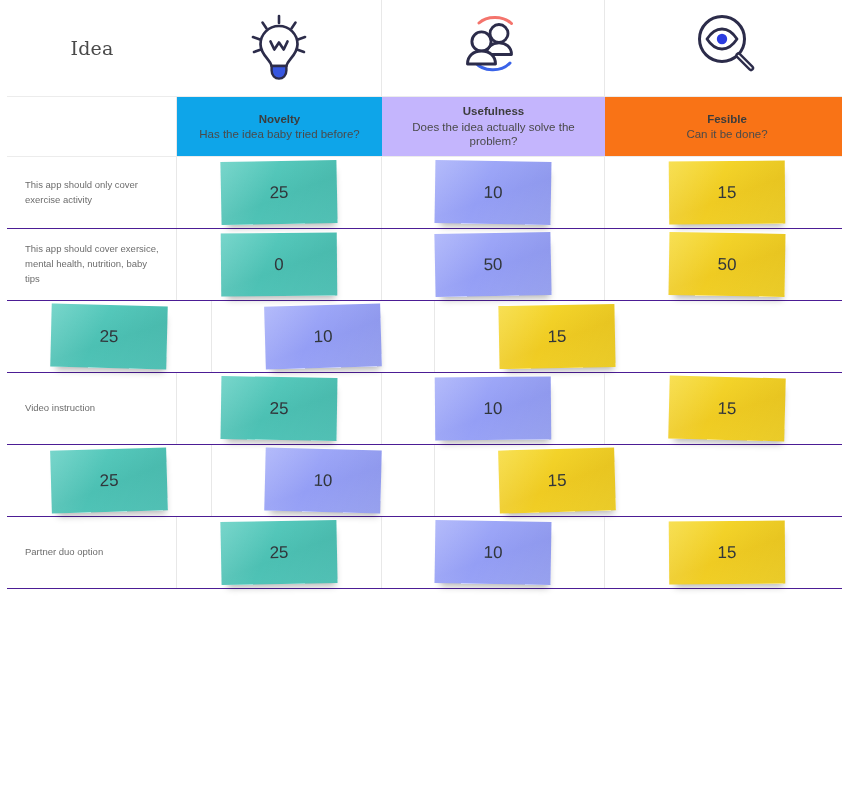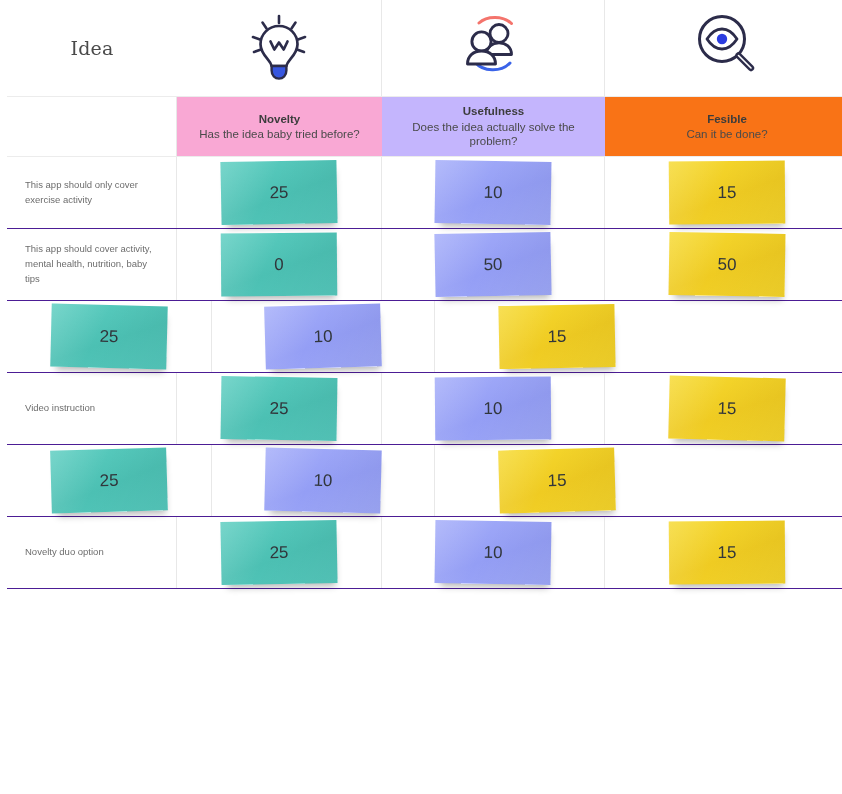--- a/index.html
+++ b/index.html
@@ -203,21 +203,21 @@
           <path d="M16 29 C20.5 22 26 19 31 19 C36 19 41.5 22 46 29 C41.5 36 36 39 31 39 C26 39 20.5 36 16 29 Z" fill="#ffffff" stroke="#2c2c4a" stroke-width="2.8" stroke-linejoin="round"></path>
           <circle cx="31" cy="29" r="5.2" fill="#2b3ce0"></circle>
         </svg>
       </span>
     </div>
   </div>
 
   <div class="crit-row">
     <div class="col-idea crit-cell blank"></div>
 
-    <div class="col-novelty crit-cell" style="background:#f9a8d4;">
+    <div class="col-novelty crit-cell" style="background:#0ea5e9;">
       <div class="crit-name">Novelty</div>
       <div class="crit-desc">Has the idea baby tried before?</div>
     </div>
 
     <div class="col-useful crit-cell" style="background:#c4b5fd;">
       <div class="crit-name">Usefulness</div>
       <div class="crit-desc">Does the idea actually solve the problem?</div>
     </div>
 
     <div class="col-fesible crit-cell" style="background:#f97316;">
@@ -239,21 +239,21 @@
       </div>
     </div>
     <div class="col-fesible note-cell last">
       <div class="sticky yellow tilt-c">
         <span class="val">15</span>
       </div>
     </div>
   </div>
 
   <div class="idea-row">
-    <div class="col-idea label-cell">This app should cover activity, mental health, nutrition, baby tips</div>
+    <div class="col-idea label-cell">This app should cover exersice, mental health, nutrition, baby tips</div>
     <div class="col-novelty note-cell">
       <div class="sticky teal tilt-c">
         <span class="val">0</span>
       </div>
     </div>
     <div class="col-useful note-cell">
       <div class="sticky purple tilt-a">
         <span class="val">50</span>
       </div>
     </div>
@@ -313,21 +313,21 @@
       </div>
     </div>
     <div class="col-fesible note-cell last">
       <div class="sticky yellow tilt-e">
         <span class="val">15</span>
       </div>
     </div>
   </div>
 
   <div class="idea-row">
-    <div class="col-idea label-cell">Novelty duo option</div>
+    <div class="col-idea label-cell">Partner duo option</div>
     <div class="col-novelty note-cell">
       <div class="sticky teal tilt-a">
         <span class="val">25</span>
       </div>
     </div>
     <div class="col-useful note-cell">
       <div class="sticky purple tilt-b">
         <span class="val">10</span>
       </div>
     </div>

